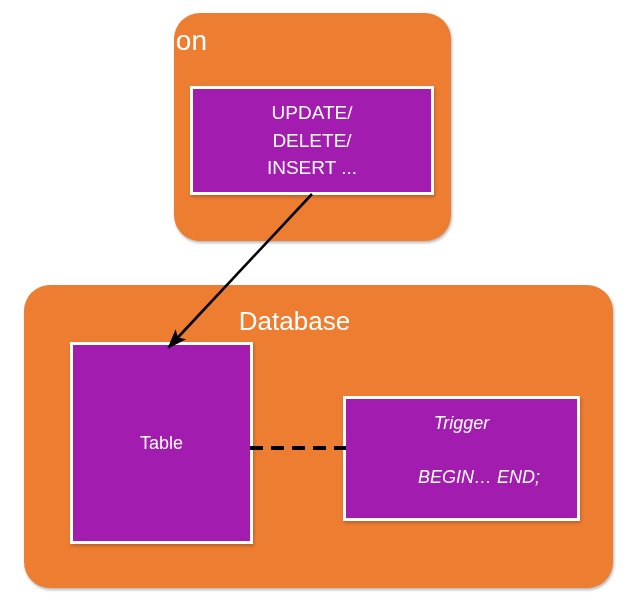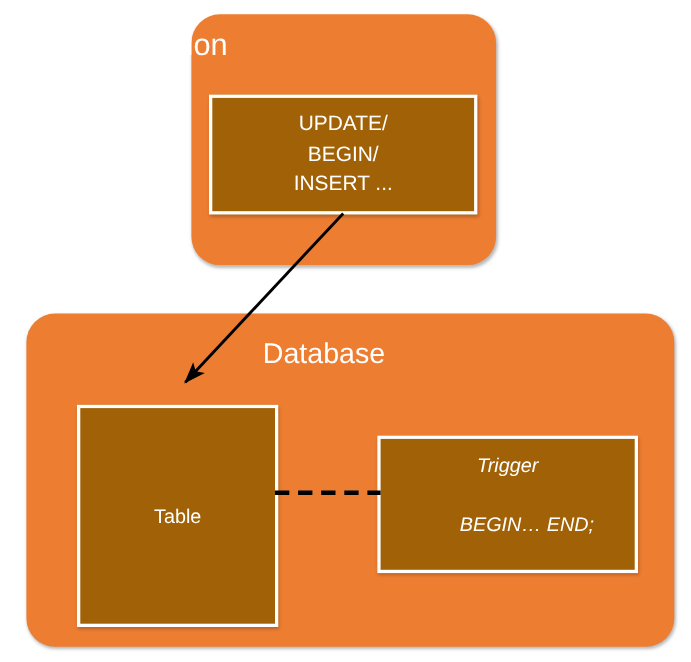--- a/index.html
+++ b/index.html
@@ -56,21 +56,21 @@
   #db-title {
     left: 0;
     top: 308px;
     width: 589px;
     font-size: 26px;
   }
 
   
   .blue-box {
     position: absolute;
-    background: #a16207;
+    background: #a21caf;
     border: 3px solid #ffffff;
     box-sizing: border-box;
     box-shadow: 1px 2px 3px rgba(0,0,0,0.22);
     color: #ffffff;
     display: flex;
     flex-direction: column;
     align-items: center;
     justify-content: center;
   }
 
@@ -83,21 +83,21 @@
     line-height: 1.45;
   }
   #dml-box .dml-line {
     display: block;
     text-align: center;
     white-space: nowrap;
   }
 
   #table-box {
     left: 70px;
-    top: 368px;
+    top: 342px;
     width: 183px;
     height: 202px;
     font-size: 18px;
   }
 
   #trigger-box {
     left: 343px;
     top: 396px;
     width: 237px;
     height: 125px;
@@ -132,21 +132,21 @@
 <body>
 
 <div id="canvas">
 
   <div id="app-container" class="container-box"></div>
 
   <div id="app-title" class="container-title">Application</div>
 
   <div id="dml-box" class="blue-box">
     <span class="dml-line">UPDATE/</span>
-    <span class="dml-line">BEGIN/</span>
+    <span class="dml-line">DELETE/</span>
     <span class="dml-line">INSERT ...</span>
   </div>
 
   <div id="db-container" class="container-box"></div>
 
   <div id="db-title" class="container-title">Database</div>
 
   <div id="table-box" class="blue-box">
     <span>Table</span>
   </div>

